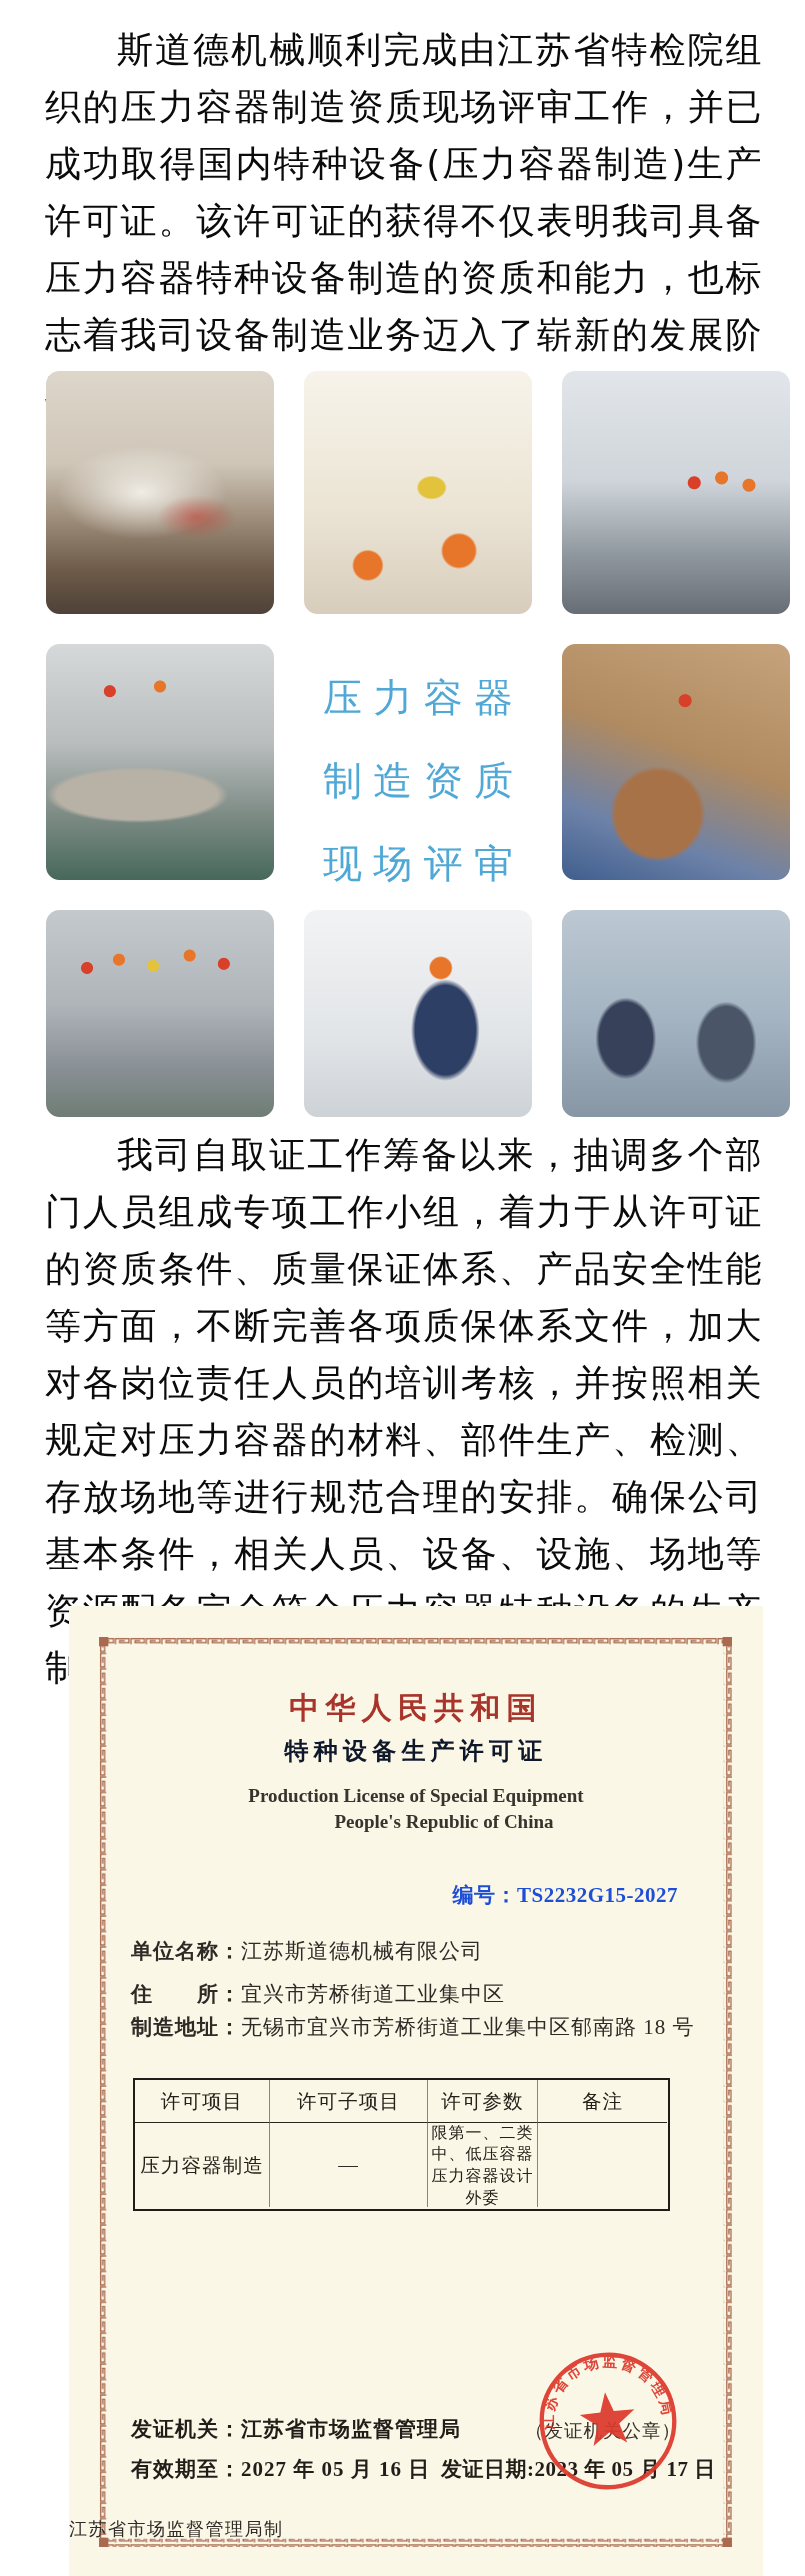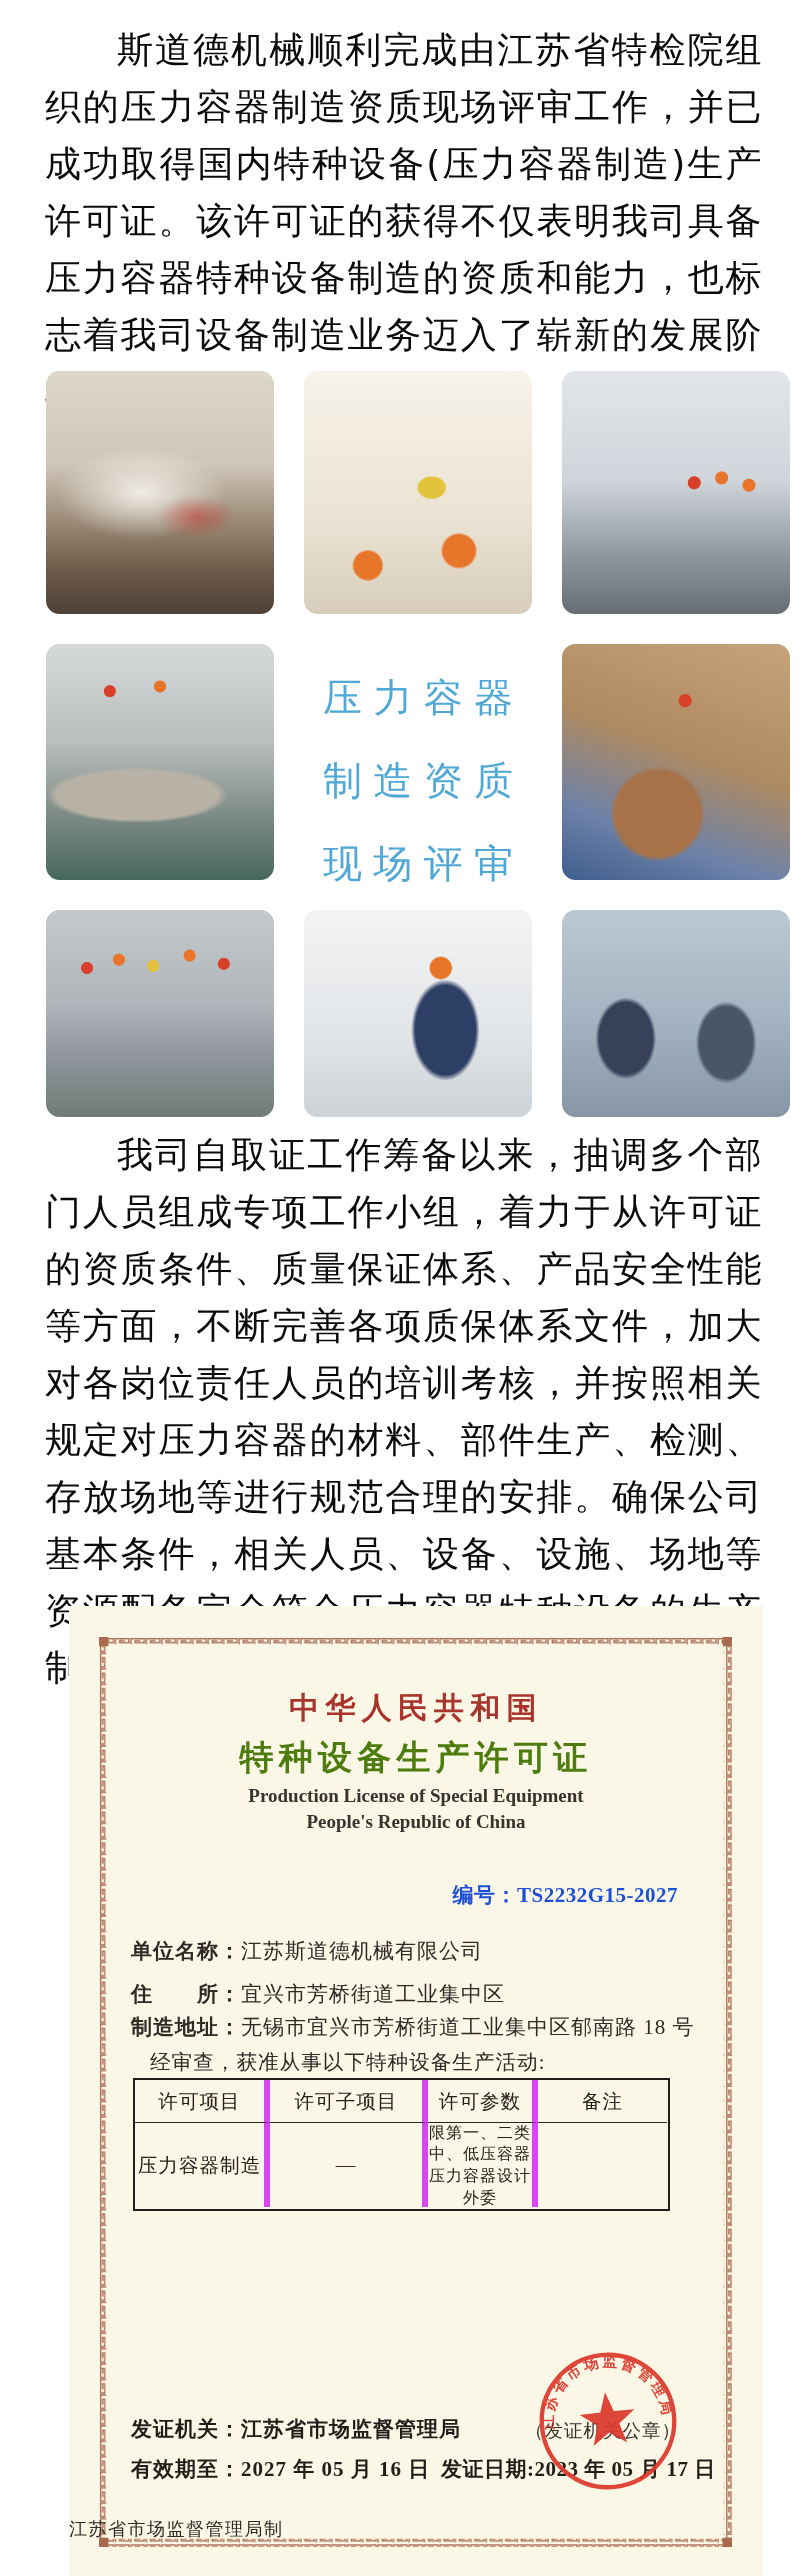--- a/index.html
+++ b/index.html
@@ -58,33 +58,33 @@
   .center-cell{display:flex;flex-direction:column;justify-content:flex-start;align-items:center;
                padding-top:27px;row-gap:29px;}
   .center-line{font-size:39px;color:#4fa8d5;letter-spacing:11.3px;margin-right:-11.3px;font-weight:500;}
 
   
   #cert{position:absolute;left:69px;top:1606px;width:694px;height:976px;background:#fbf7e7;
         font-family:"Liberation Serif",serif;}
   #cert .frame{position:absolute;left:30px;top:31px;}
   .c-title1{position:absolute;top:82px;left:0;width:100%;text-align:center;font-size:30px;
             font-weight:700;color:#a8352b;letter-spacing:6.2px;}
-  .c-title2{position:absolute;top:129px;left:0;width:100%;text-align:center;font-size:34px;
-            font-weight:700;color:#4d7c0f;letter-spacing:5.2px;}
+  .c-title2{position:absolute;top:129px;left:0;width:100%;text-align:center;font-size:24px;
+            font-weight:700;color:#0f172a;letter-spacing:5.2px;}
   .c-en{position:absolute;left:0;width:100%;text-align:center;font-size:19px;font-weight:700;color:#39322e;}
-  .c-en1{top:179px;} .c-en2{top:205px;}
+  .c-en1{top:179px;} .c-en2{top:205px;padding-left:28px;}
   .c-serial{position:absolute;top:275px;right:85px;font-size:21px;color:#1d4ed8;font-weight:600;letter-spacing:0.5px;}
   .c-field{position:absolute;left:62px;font-size:21px;color:#2f2a26;letter-spacing:1px;white-space:nowrap;}
   .c-field .lab{font-weight:600;}
   .cf1{top:331px;} .cf2{top:374px;} .cf3{top:407px;}
   .c-approve{position:absolute;left:81px;top:442px;font-size:20.6px;color:#2f2a26;letter-spacing:1px;}
   .c-table{position:absolute;left:64px;top:472px;width:537px;height:133px;
            border:2.6px solid #1f1d1a;display:grid;grid-template-columns:135px 158px 110px 129px;
            grid-template-rows:43px 84px;box-sizing:border-box;background:transparent;color:#262019;}
-  .c-table .cell{border-right:6px solid #d946ef;border-bottom:1px solid #2a261f;
+  .c-table .cell{border-right:1px solid #d946ef;border-bottom:1px solid #2a261f;
                  display:flex;flex-direction:column;align-items:center;justify-content:center;
                  font-size:19.6px;letter-spacing:1px;}
   .c-table .cell:nth-child(4n){border-right:none;}
   .c-table .cell:nth-child(n+5){border-bottom:none;}
   .c-table .sub{line-height:27px;} .c-table .rem{line-height:21.6px;font-size:16px;}
   .c-issuer{position:absolute;left:62px;top:809px;font-size:21px;color:#221d18;font-weight:700;letter-spacing:1px;}
   .c-sealnote{position:absolute;left:456px;top:812px;font-size:18.5px;color:#37302a;letter-spacing:1px;}
   .c-valid{position:absolute;left:62px;top:849px;font-size:21px;color:#221d18;font-weight:700;letter-spacing:1px;}
   .c-issue{position:absolute;left:372px;top:849px;font-size:21px;color:#221d18;font-weight:700;letter-spacing:0.5px;}
   .c-seal{position:absolute;left:467px;top:743px;width:144px;height:144px;opacity:.93;transform:rotate(-6deg);}
@@ -138,21 +138,20 @@
     <div class="c-title2">特种设备生产许可证</div>
     <div class="c-en c-en1">Production License of Special Equipment</div>
     <div class="c-en c-en2">People's Republic of China</div>
 
     <div class="c-serial"><span class="lab">编号：</span><span>TS2232G15-2027</span></div>
 
     <div class="c-field cf1"><span class="lab">单位名称：</span><span>江苏斯道德机械有限公司</span></div>
     <div class="c-field cf2"><span class="lab">住　　所：</span><span>宜兴市芳桥街道工业集中区</span></div>
     <div class="c-field cf3"><span class="lab">制造地址：</span><span>无锡市宜兴市芳桥街道工业集中区郁南路 18 号</span></div>
 
-    <div class="c-approve">经审查，获准从事以下特种设备生产活动:</div>
 
     <div class="c-table">
       <div class="cell">许可项目</div>
       <div class="cell">许可子项目</div>
       <div class="cell">许可参数</div>
       <div class="cell">备注</div>
       <div class="cell">压力容器制造</div>
       <div class="cell">—</div>
       <div class="cell">
         <div class="rem">限第一、二类</div>

